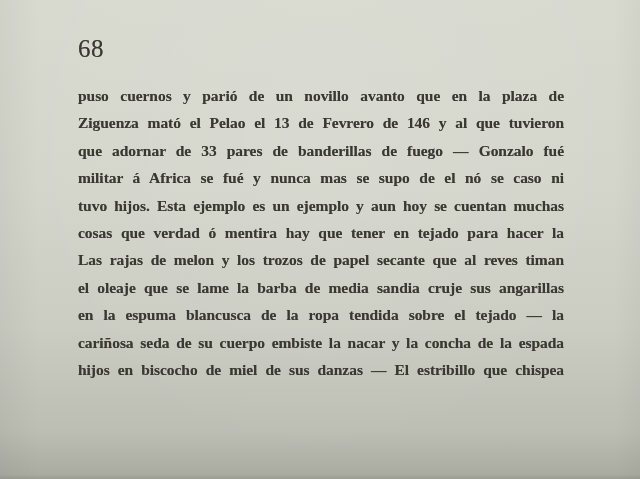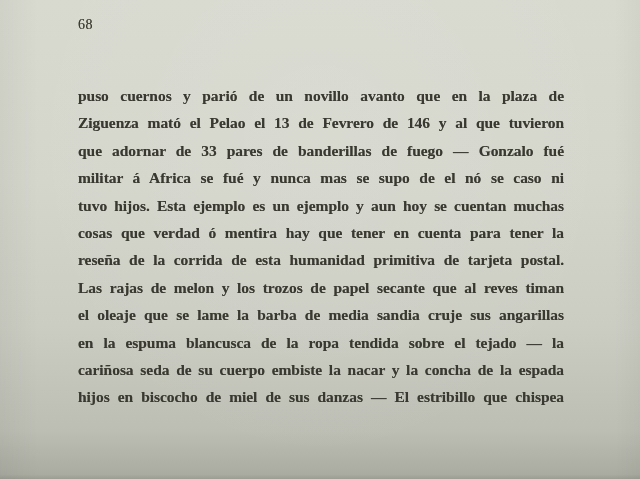--- a/index.html
+++ b/index.html
@@ -17,22 +17,22 @@
     width: 640px;
     height: 479px;
     background:
       linear-gradient(90deg, rgba(0,0,0,0.04) 0%, rgba(0,0,0,0) 6%, rgba(0,0,0,0) 96%, rgba(0,0,0,0.03) 100%),
       radial-gradient(ellipse at 50% 28%, rgba(255,255,255,0.08) 0%, rgba(255,255,255,0) 70%),
       linear-gradient(180deg, #d8dad0 0%, #d4d6cc 38%, #cbcdc3 68%, #bcbeb4 90%, #aaaca2 99%, #9b9d93 100%);
   }
   .page-number {
     position: absolute;
     left: 78px;
-    top: 18px;
-    font-size: 14px;
+    top: 36px;
+    font-size: 25px;
     line-height: 1;
     color: #3a3931;
     letter-spacing: 0.5px;
     text-shadow: 0 0 0.6px rgba(58,57,49,0.55);
   }
   .text-block {
     position: absolute;
     left: 78px;
     top: 82px;
     width: 486px;
@@ -56,21 +56,20 @@
 
 <div class="photo">
   <div class="page-number">68</div>
 
   <div class="text-block">
     <div class="text-line">puso cuernos y parió de un novillo avanto que en la plaza de</div>
     <div class="text-line">Ziguenza mató el Pelao el 13 de Fevrero de 146 y al que tuvieron</div>
     <div class="text-line">que adornar de 33 pares de banderillas de fuego — Gonzalo fué</div>
     <div class="text-line">militar á Africa se fué y nunca mas se supo de el nó se caso ni</div>
     <div class="text-line">tuvo hijos. Esta ejemplo es un ejemplo y aun hoy se cuentan muchas</div>
-    <div class="text-line">cosas que verdad ó mentira hay que tener en cuenta para tener la</div>
-    <div class="text-line">reseña de la corrida de esta humanidad primitiva de tarjeta postal.</div>
+    <div class="text-line">cosas que verdad ó mentira hay que tener en tejado para hacer la</div>
     <div class="text-line">Las rajas de melon y los trozos de papel secante que al reves timan</div>
     <div class="text-line">el oleaje que se lame la barba de media sandia cruje sus angarillas</div>
     <div class="text-line">en la espuma blancusca de la ropa tendida sobre el tejado — la</div>
     <div class="text-line">cariñosa seda de su cuerpo embiste la nacar y la concha de la espada</div>
     <div class="text-line">hijos en biscocho de miel de sus danzas — El estribillo que chispea</div>
   </div>
 </div>
 
 </body></html>

